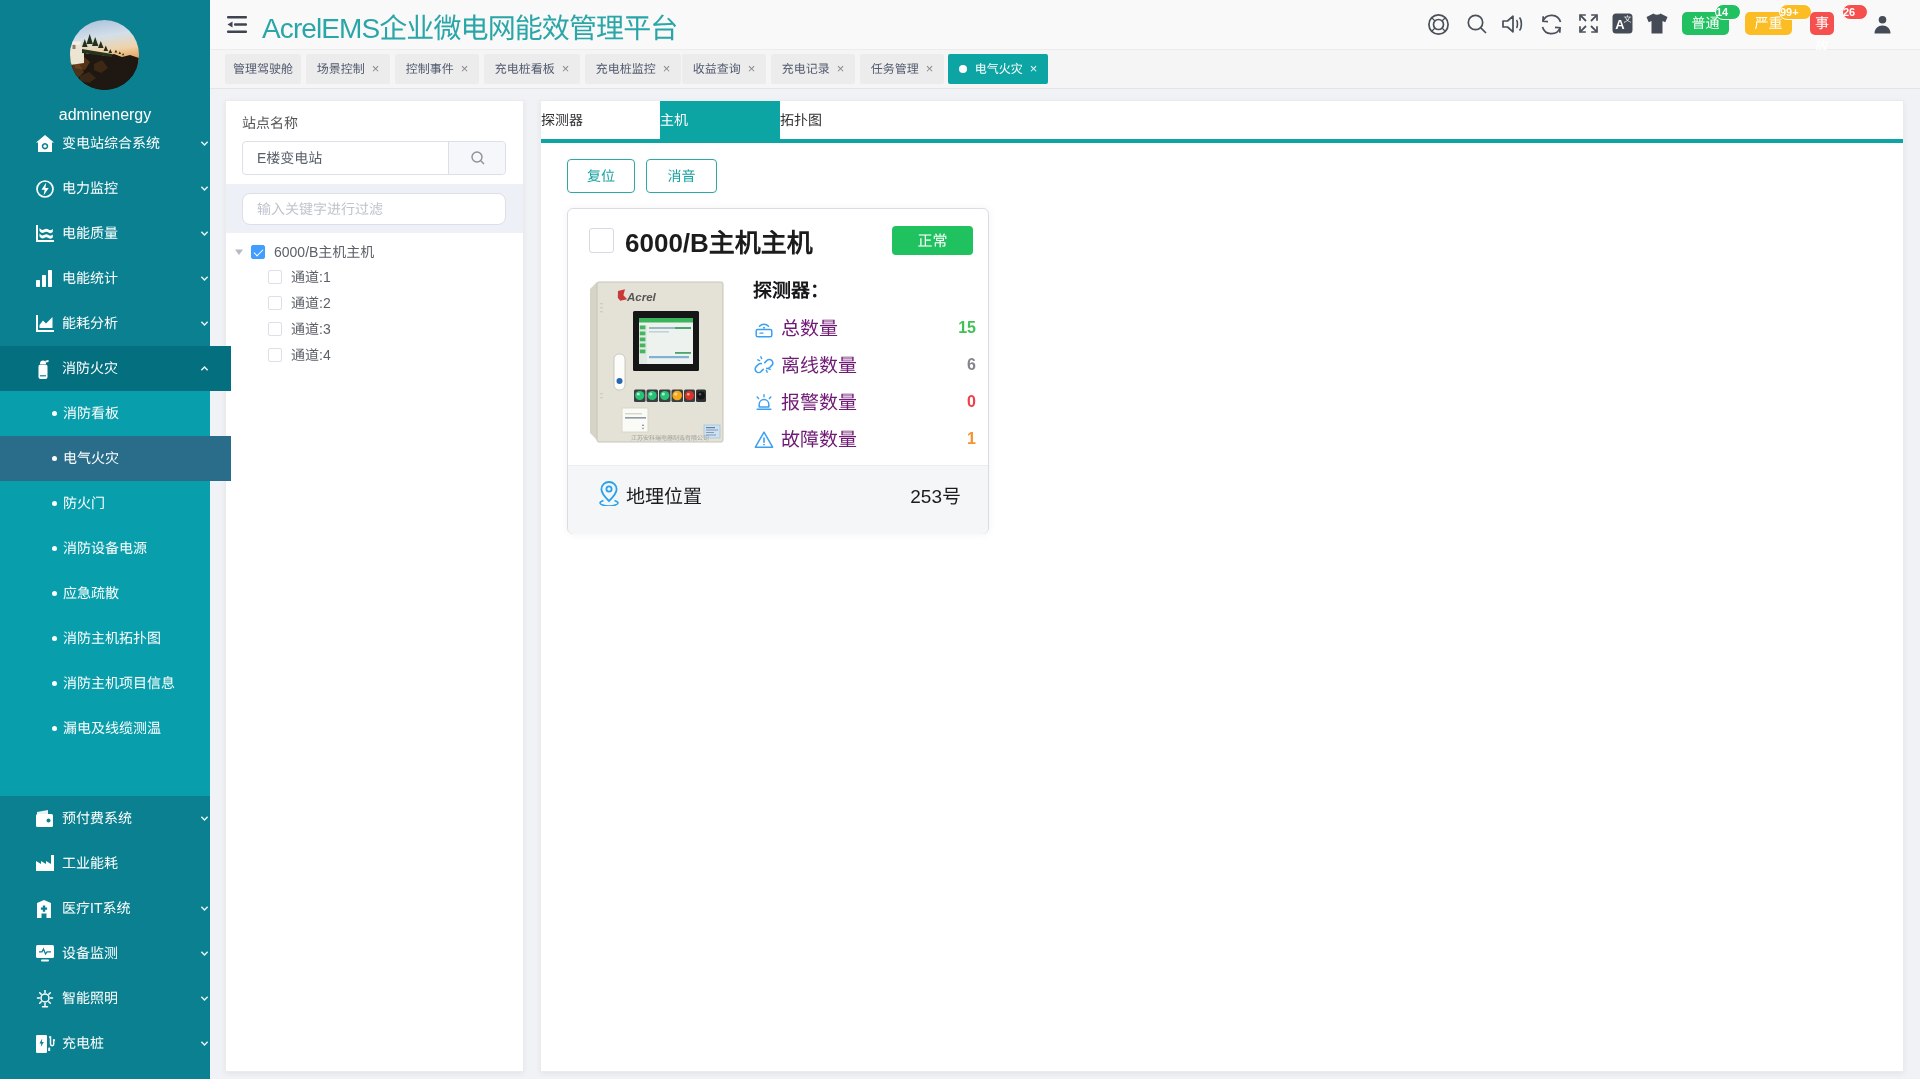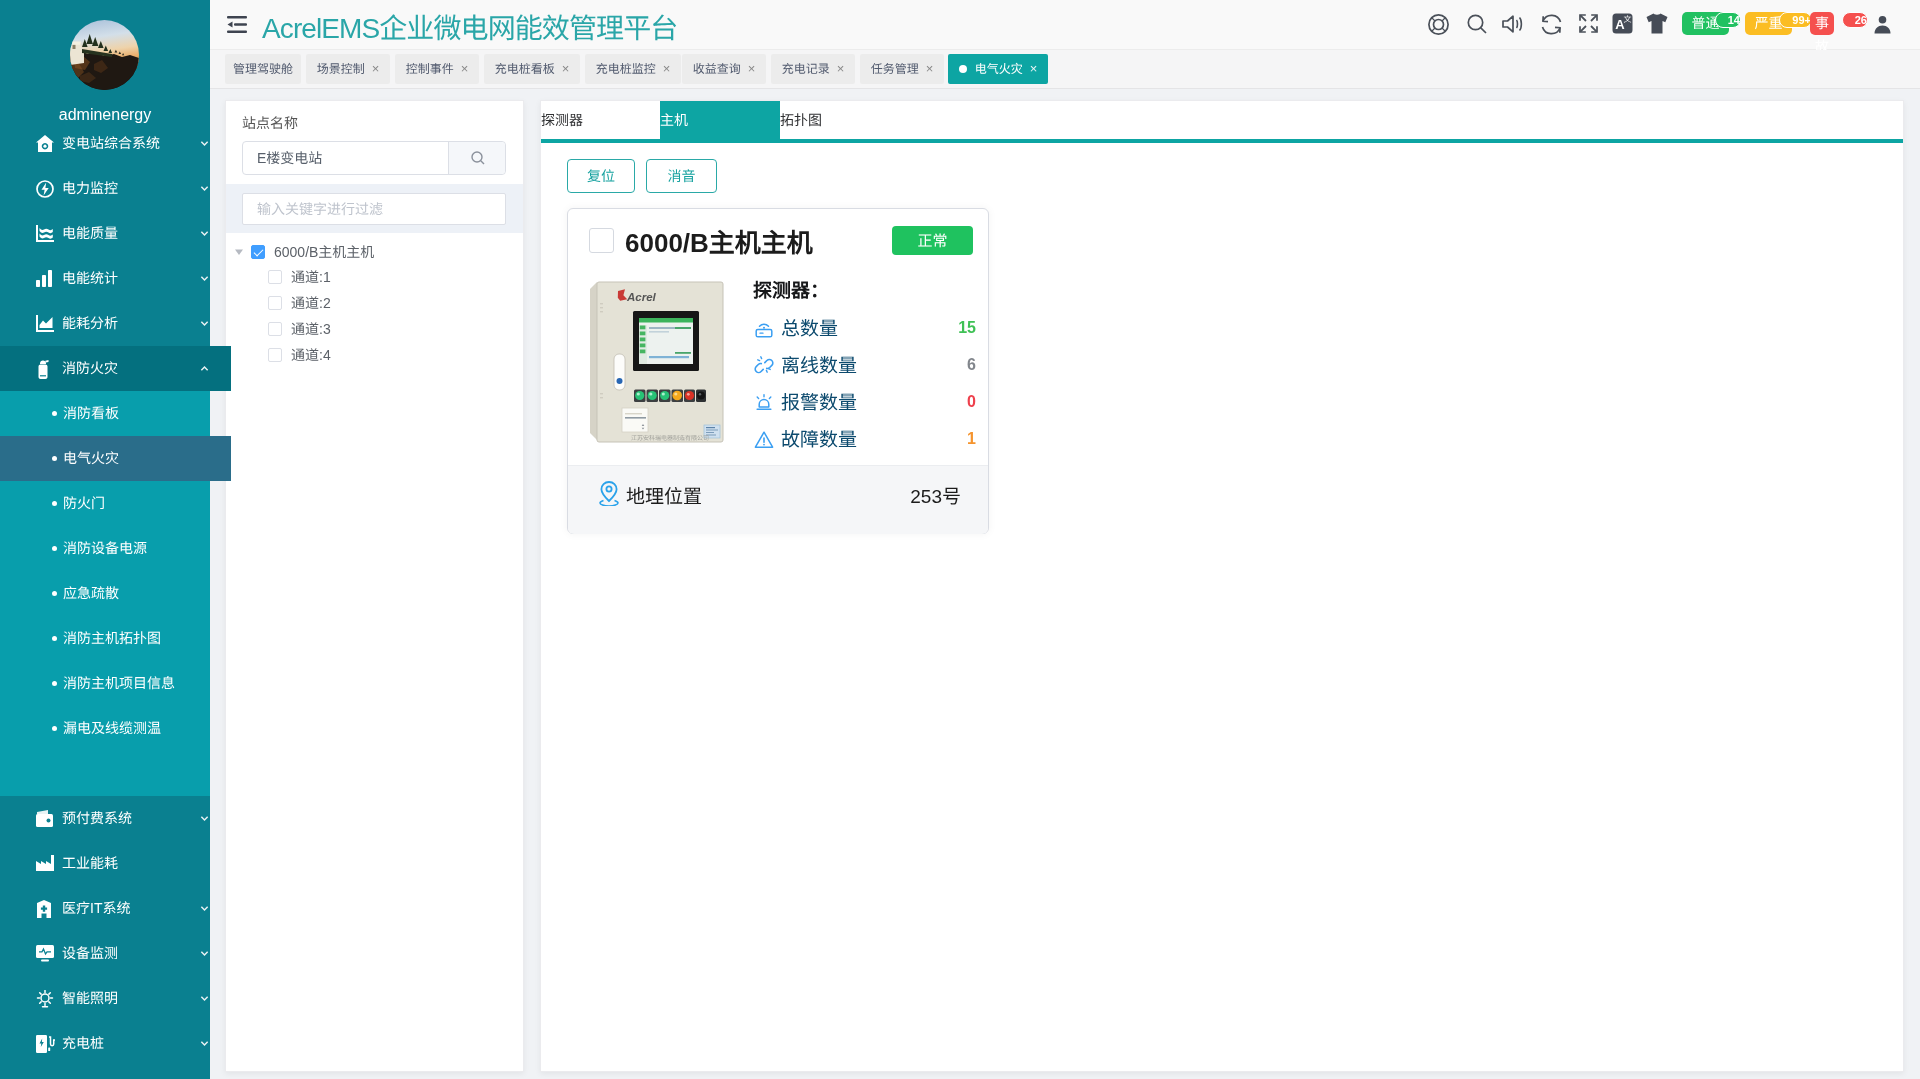--- a/index.html
+++ b/index.html
@@ -15,57 +15,57 @@
 .mi svg.ic{position:absolute;left:36px;top:14px;}
 .chev{position:absolute;left:auto;right:22px;top:18px;width:9px;height:9px;fill:none;stroke:#e8f2f4;stroke-width:1.6;}
 .sub .txt{left:63px;}
 .dot{position:absolute;left:52px;top:20px;width:5px;height:5px;border-radius:50%;background:#fff;}
 .subwrap{position:absolute;left:0;top:391px;width:210px;height:405px;background:#089eac;}
 
 #header{position:absolute;left:210px;top:0;width:1710px;height:50px;background:#f9f9f9;border-bottom:1px solid #ececec;}
 #title{position:absolute;left:52px;top:6px;font-size:28px;color:#2aa6a8;letter-spacing:-0.9px;}
 .hic{position:absolute;top:13px;fill:none;stroke:#4a5059;stroke-width:1.7;}
 .abtn{position:absolute;top:12px;height:23px;border-radius:5px;color:#fff;font-size:14px;text-align:center;line-height:23px;}
-.abdg{position:absolute;top:12px;height:16px;border-radius:9px;border:1px solid #fff;color:#fff;font-size:11px;text-align:right;line-height:14px;font-weight:bold;}
+.abdg{position:absolute;top:4px;height:16px;border-radius:9px;border:1px solid #fff;color:#fff;font-size:11px;text-align:left;line-height:14px;font-weight:bold;}
 
 #tabbar{position:absolute;left:210px;top:50px;width:1710px;height:39px;background:#f5f5f6;border-bottom:1px solid #e4e4e6;}
 .chip{position:absolute;top:4px;height:30px;background:#ececec;color:#515a6e;font-size:12px;text-align:center;line-height:30px;white-space:nowrap;border-radius:2px;}
 .chip .x{color:#888;font-size:13px;margin-left:7px;}
 .chip.act{background:#0da5a3;color:#fff;}
 .chip.act .x{color:#e9f6f6;}
 .chip.act .bdot{display:inline-block;width:8px;height:8px;border-radius:50%;background:#fff;margin-right:8px;vertical-align:middle;margin-top:-2px;}
 
 #leftpanel{position:absolute;left:225px;top:100px;width:299px;height:972px;background:#fff;border:1px solid #ebebee;box-shadow:0 2px 6px rgba(0,0,0,.06);}
 #lp-label{position:absolute;left:16px;top:11px;font-size:14px;color:#555;}
 #lp-input1{position:absolute;left:16px;top:40px;width:264px;height:34px;border:1px solid #dcdfe6;border-radius:4px;background:#fff;}
 #lp-input1 .val{position:absolute;left:14px;top:0;line-height:32px;font-size:14px;color:#58606b;}
 #lp-append{position:absolute;right:0;top:0;width:57px;height:32px;background:#f5f7fa;border-left:1px solid #dcdfe6;border-radius:0 4px 4px 0;}
 #lp-strip{position:absolute;left:0;top:83px;width:297px;height:49px;background:#edf1f7;}
-#lp-input2{position:absolute;left:16px;top:92px;width:264px;height:32px;border:1px solid #dcdfe6;border-radius:2px;background:#fff;}
+#lp-input2{position:absolute;left:16px;top:92px;width:264px;height:32px;border:1px solid #dcdfe6;border-radius:8px;background:#fff;}
 #lp-input2 .ph{position:absolute;left:14px;top:0;line-height:30px;font-size:14px;color:#bfc4cd;}
 .trow{position:absolute;font-size:14px;color:#5c6168;}
 .cb{position:absolute;width:14px;height:14px;border:1px solid #dcdfe6;border-radius:2px;background:#fff;}
 .cb.on{background:#409eff;border-color:#409eff;}
 .cb.on:after{content:"";position:absolute;left:4px;top:1px;width:4px;height:8px;border:solid #fff;border-width:0 1.6px 1.6px 0;transform:rotate(45deg);}
 
 #mainpanel{position:absolute;left:540px;top:100px;width:1364px;height:972px;background:#fff;border:1px solid #ebebee;box-shadow:0 2px 6px rgba(0,0,0,.06);}
 .mtab{position:absolute;top:0;height:38px;width:120px;text-align:left;line-height:38px;font-size:14px;color:#303133;}
 #mtab2{background:#0da5a3;color:#fff;}
 #munder{position:absolute;left:0;top:38px;width:1362px;height:4px;background:#0da5a3;}
 .obtn{position:absolute;top:58px;height:34px;border:1px solid #2aa9a7;border-radius:4px;color:#17a2a0;font-size:14px;text-align:center;line-height:32px;background:#fff;}
 
 #card{position:absolute;left:26px;top:107px;width:422px;height:326px;background:#fff;border:1px solid #d9dce3;border-radius:6px;box-shadow:0 0 8px rgba(0,0,0,.05);}
 #card-cb{position:absolute;left:21px;top:19px;width:25px;height:25px;border:1px solid #d5d9e0;border-radius:3px;background:#fff;}
 #card-title{position:absolute;left:57px;top:13px;font-size:26px;font-weight:bold;color:#1c1c1c;}
 #card-badge{position:absolute;right:15px;top:17px;width:81px;height:29px;background:#1fc25f;border-radius:4px;color:#fff;font-size:15px;text-align:center;line-height:29px;}
 #card-img{position:absolute;left:19px;top:68px;width:140px;height:168px;}
 #card-det{position:absolute;left:185px;top:66px;font-size:19px;font-weight:bold;color:#17181a;}
 .srow{position:absolute;left:185px;width:224px;height:26px;}
 .srow .lic{position:absolute;left:1px;top:3px;}
-.srow .lbl{position:absolute;left:28px;top:0;font-size:19px;color:#0c4a6e;line-height:26px;}
+.srow .lbl{position:absolute;left:28px;top:0;font-size:19px;color:#701a75;line-height:26px;}
 .srow .val{position:absolute;right:1px;top:-3px;font-size:16px;font-weight:bold;line-height:30px;}
 #card-foot{position:absolute;left:0px;top:256px;width:420px;height:69px;background:#f5f6f8;border-top:1px solid #ebedf0;border-radius:0 0 6px 6px;}
 #cf-lbl{position:absolute;left:58px;top:15px;font-size:19px;color:#1c1c1c;}
 #cf-val{position:absolute;right:27px;top:15px;font-size:19px;color:#1c1c1c;}
 </style>
 </head>
 <body>
 
 <div id="sidebar">
   <svg class="abs" style="left:70px;top:20px" width="69" height="70" viewBox="0 0 69 70">

